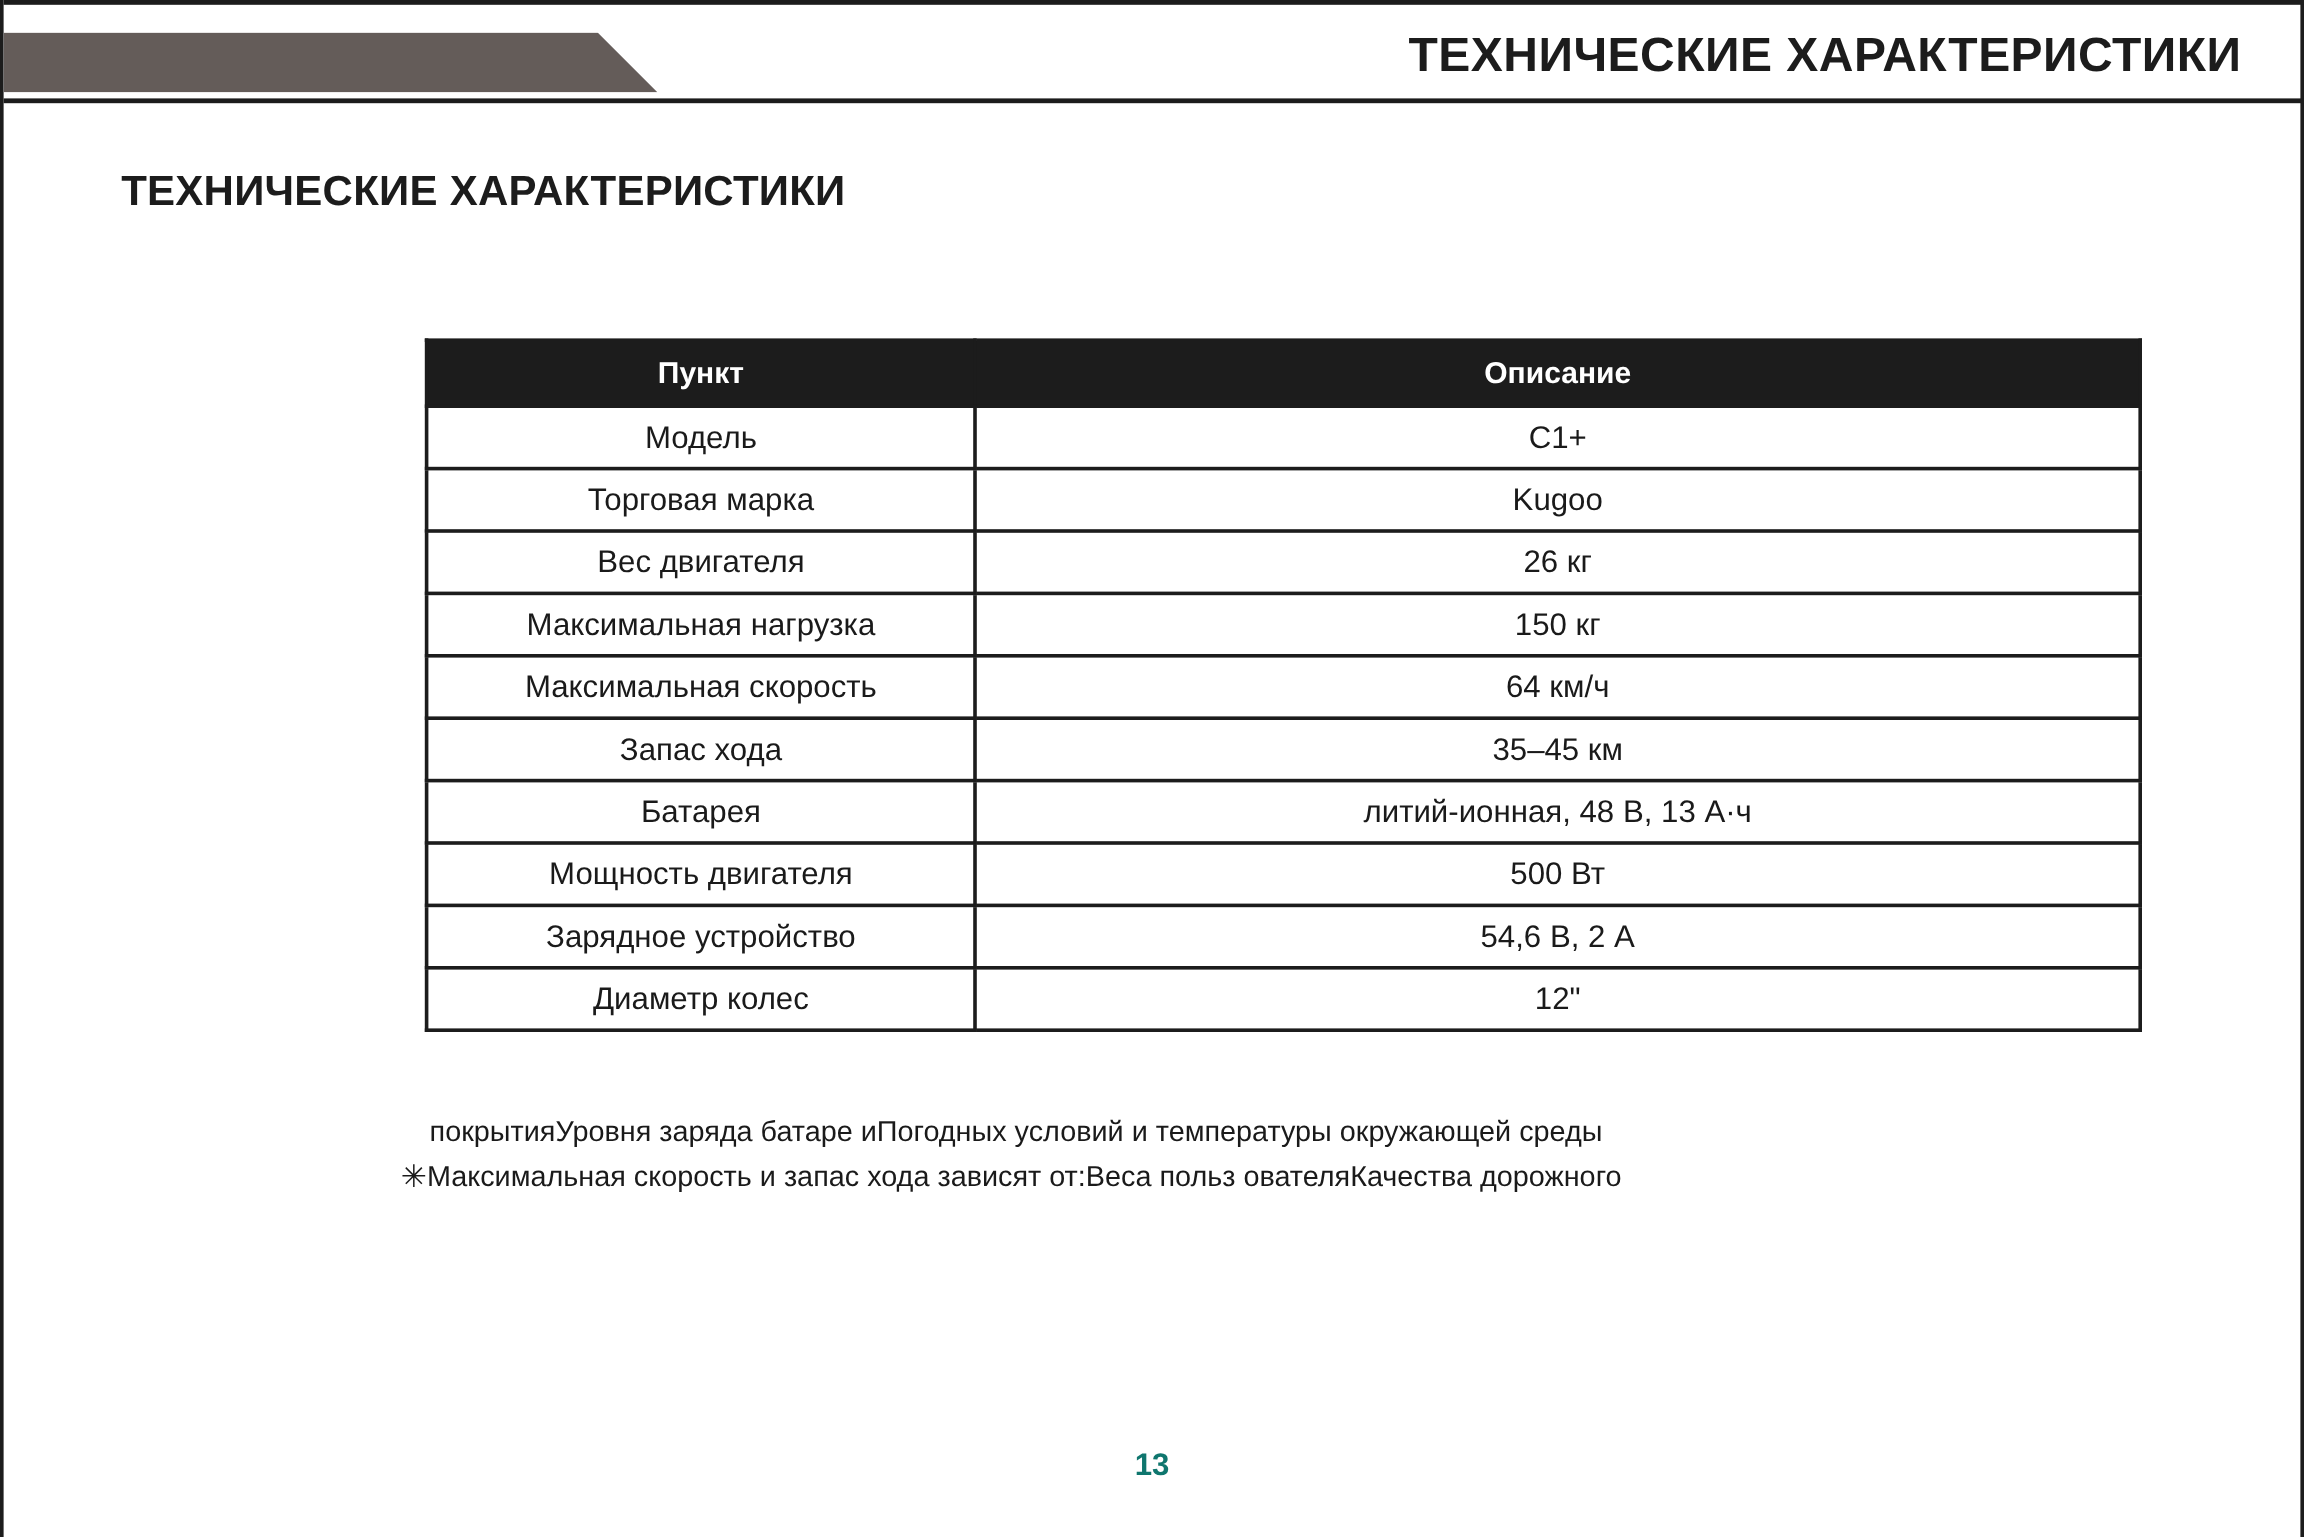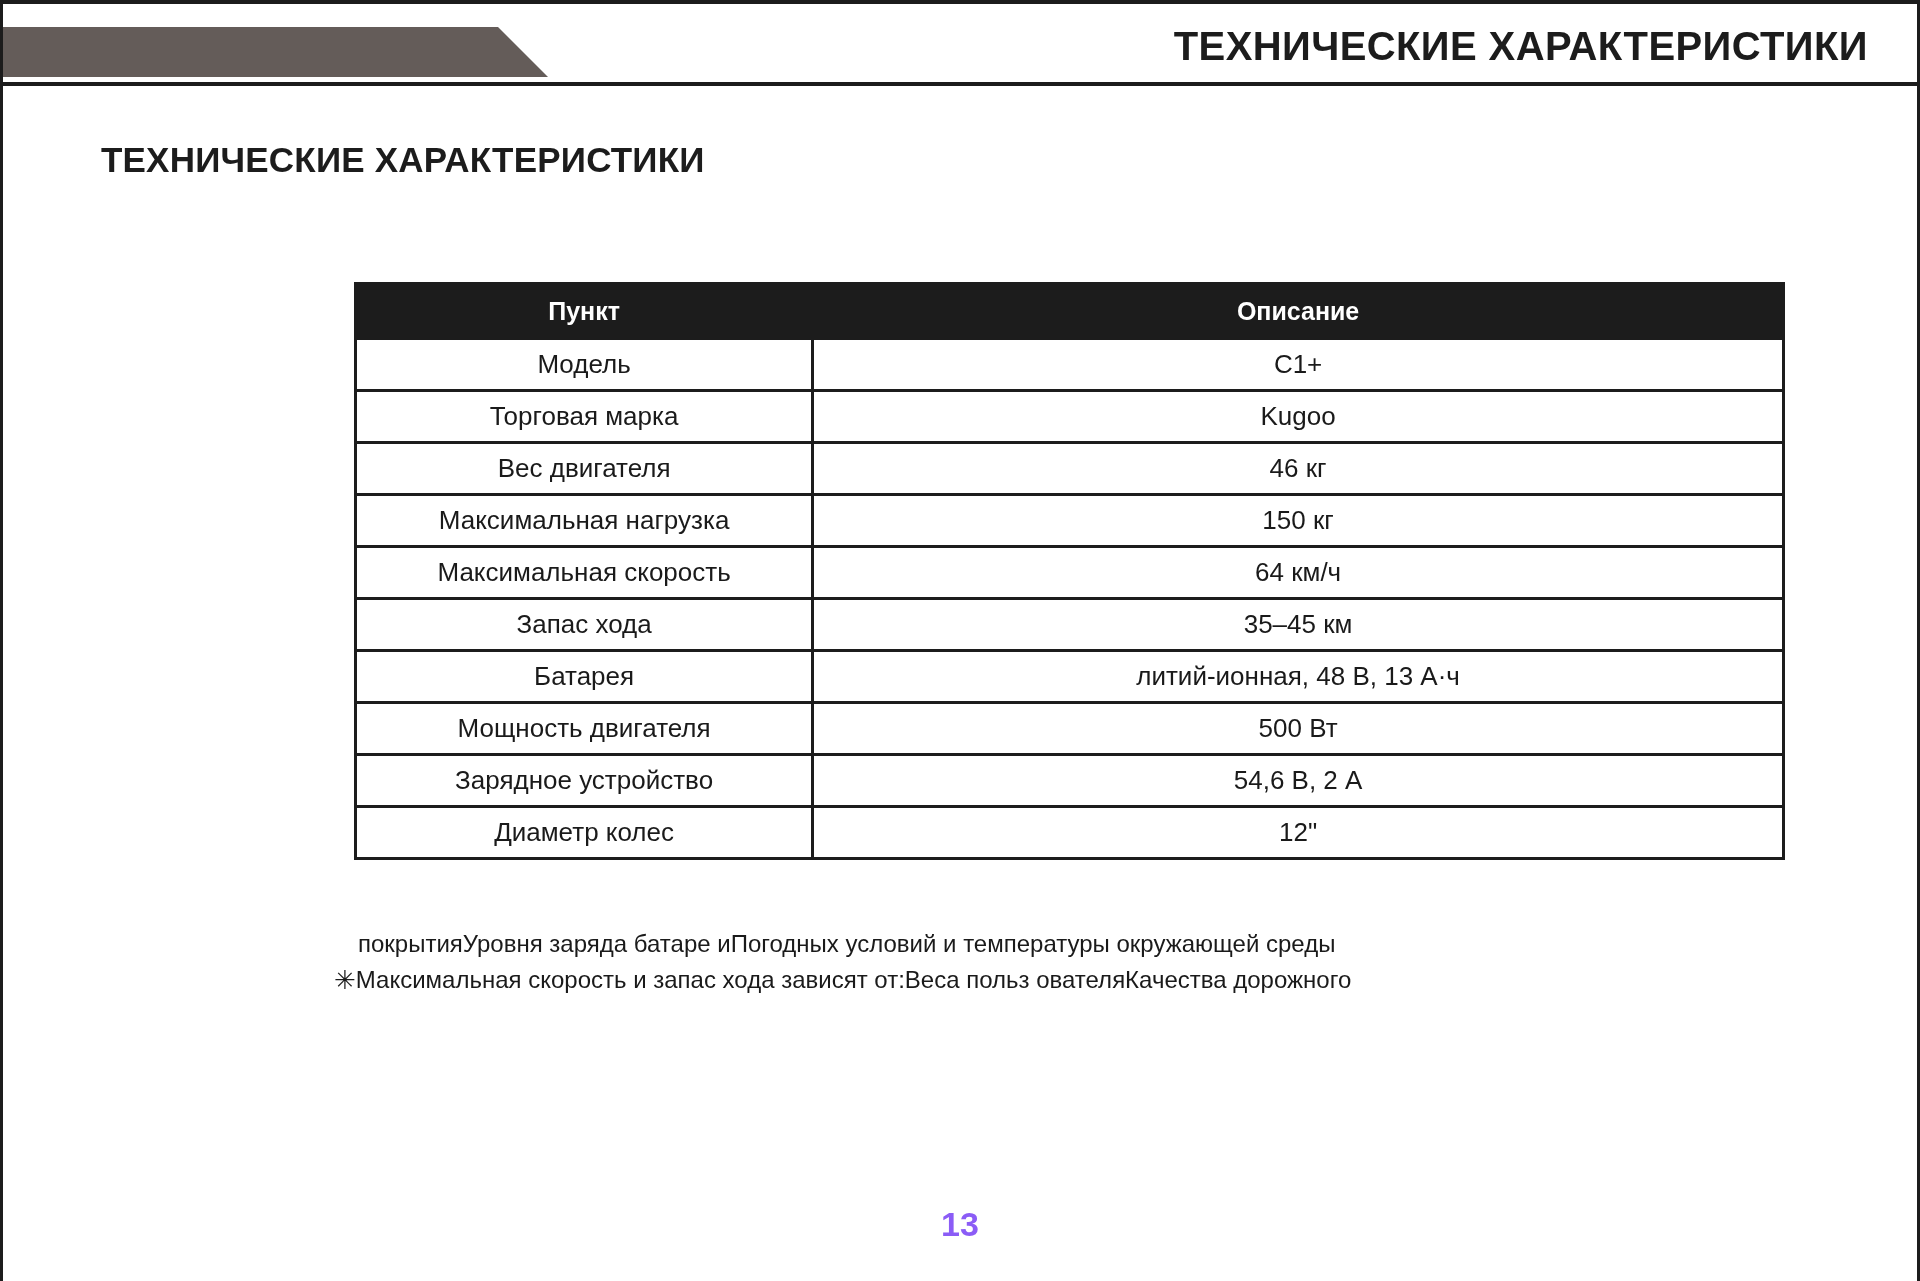--- a/index.html
+++ b/index.html
@@ -143,23 +143,23 @@
     vertical-align: -1px;
   }
 
   
   .page-number {
     position: absolute;
     left: 0;
     right: 0;
     top: 1205px;
     text-align: center;
-    font-size: 34px;
-    font-weight: bold;
-    color: #8b5cf6;
+    font-size: 26px;
+    font-weight: bold;
+    color: #0f766e;
   }
 </style>
 </head>
 <body>
 
 <div class="page">
 
   <div class="header">
     <div class="header-rule-top"></div>
     <div class="header-ribbon"></div>
@@ -185,21 +185,21 @@
         <tr>
           <td>Модель</td>
           <td>C1+</td>
         </tr>
         <tr>
           <td>Торговая марка</td>
           <td>Kugoo</td>
         </tr>
         <tr>
           <td>Вес двигателя</td>
-          <td>46 кг</td>
+          <td>26 кг</td>
         </tr>
         <tr>
           <td>Максимальная нагрузка</td>
           <td>150 кг</td>
         </tr>
         <tr>
           <td>Максимальная скорость</td>
           <td>64 км/ч</td>
         </tr>
         <tr>

